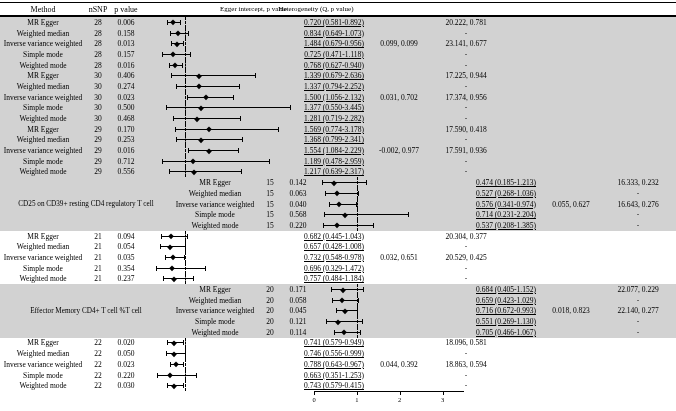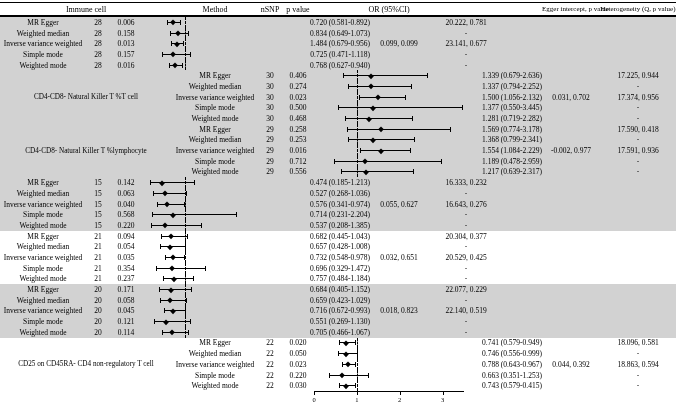--- a/index.html
+++ b/index.html
@@ -18,36 +18,34 @@
   .c-het{width:76px;}
   .group{display:flex;}
   .immune-label{display:flex;align-items:center;justify-content:center;font-size:7.2px;text-align:center;white-space:nowrap;}
   .rows{display:flex;flex-direction:column;}
   .row{display:flex;height:10.7px;align-items:center;font-size:7.5px;}
   .plotcell{position:relative;height:10.7px;}
   .refline{position:absolute;top:0;bottom:0;width:0;border-left:1px dashed #000;}
   .ci-line{position:absolute;top:50%;height:1px;margin-top:-0.5px;background:#000;}
   .ci-cap{position:absolute;top:50%;width:1px;height:5px;margin-top:-2.5px;background:#000;}
   .marker{position:absolute;top:50%;width:3.5px;height:3.5px;background:#000;transform:translate(-50%,-50%) rotate(45deg);}
-  .orci-cell{text-align:right;padding-left:6px;width:72px;}
+  .orci-cell{text-align:center;padding-left:6px;width:72px;text-decoration:underline;}
   .axisrow{position:relative;height:20px;}
   .axis{position:absolute;left:314px;top:0;width:150px;height:18px;border-top:1px solid #000;}
   .tick{position:absolute;top:0;width:1px;height:3px;background:#000;}
   .ticklabel{position:absolute;top:4px;transform:translateX(-50%);font-size:6.5px;}
 </style>
 </head>
 <body>
 
 <div class="fig">
   <div class="hdr">
-    <div class="cell c-immune">Immune cell</div>
     <div class="cell c-method">Method</div>
     <div class="cell c-nsnp">nSNP</div>
     <div class="cell c-p">p value</div>
-    <div class="cell c-plot">OR (95%CI)</div>
     <div class="cell c-orci"></div>
     <div class="cell c-egger hsmall">Egger intercept, p value</div>
     <div class="cell c-het hsmall">Heterogeneity (Q, p value)</div>
   </div>
 
   <div>
       <div class="group" style="background: rgb(210, 210, 210);">
         <div class="rows">
           <div class="row">
             <div class="cell c-method">MR Egger</div>
@@ -120,21 +118,20 @@
               <span class="ci-cap" style="left: 26.8571%;"></span>
               <span class="marker" style="left: 21.9429%;"></span>
             </div>
             <div class="cell c-orci orci-cell">0.768 (0.627-0.940)</div>
             <div class="cell c-egger"></div>
             <div class="cell c-het">-</div>
           </div>
         </div>
       </div>
       <div class="group" style="background: rgb(210, 210, 210);">
-        <div class="cell c-immune immune-label">CD4-CD8- Natural Killer T %T cell</div>
         <div class="rows">
           <div class="row">
             <div class="cell c-method">MR Egger</div>
             <div class="cell c-nsnp">30</div>
             <div class="cell c-p">0.406</div>
             <div class="cell c-plot plotcell">
               <span class="refline" style="left: 28.5714%;"></span>
               <span class="ci-line" style="left: 19.4%; width: 55.9143%;"></span>
               <span class="ci-cap" style="left: 19.4%;"></span>
               <span class="ci-cap" style="left: 75.3143%;"></span>
@@ -200,26 +197,25 @@
               <span class="ci-cap" style="left: 65.2%;"></span>
               <span class="marker" style="left: 36.6%;"></span>
             </div>
             <div class="cell c-orci orci-cell">1.281 (0.719-2.282)</div>
             <div class="cell c-egger"></div>
             <div class="cell c-het">-</div>
           </div>
         </div>
       </div>
       <div class="group" style="background: rgb(210, 210, 210);">
-        <div class="cell c-immune immune-label">CD4-CD8- Natural Killer T %lymphocyte</div>
         <div class="rows">
           <div class="row">
             <div class="cell c-method">MR Egger</div>
             <div class="cell c-nsnp">29</div>
-            <div class="cell c-p">0.258</div>
+            <div class="cell c-p">0.170</div>
             <div class="cell c-plot plotcell">
               <span class="refline" style="left: 28.5714%;"></span>
               <span class="ci-line" style="left: 22.1143%; width: 68.6857%;"></span>
               <span class="ci-cap" style="left: 22.1143%;"></span>
               <span class="ci-cap" style="left: 90.8%;"></span>
               <span class="marker" style="left: 44.8286%;"></span>
             </div>
             <div class="cell c-orci orci-cell">1.569 (0.774-3.178)</div>
             <div class="cell c-egger"></div>
             <div class="cell c-het">17.590, 0.418</div>
@@ -280,20 +276,21 @@
               <span class="ci-cap" style="left: 66.2%;"></span>
               <span class="marker" style="left: 34.7714%;"></span>
             </div>
             <div class="cell c-orci orci-cell">1.217 (0.639-2.317)</div>
             <div class="cell c-egger"></div>
             <div class="cell c-het">-</div>
           </div>
         </div>
       </div>
       <div class="group" style="background: rgb(210, 210, 210);">
+        <div class="cell c-immune immune-label">CD25 on CD39+ resting CD4 regulatory T cell</div>
         <div class="rows">
           <div class="row">
             <div class="cell c-method">MR Egger</div>
             <div class="cell c-nsnp">15</div>
             <div class="cell c-p">0.142</div>
             <div class="cell c-plot plotcell">
               <span class="refline" style="left: 28.5714%;"></span>
               <span class="ci-line" style="left: 5.28571%; width: 29.3714%;"></span>
               <span class="ci-cap" style="left: 5.28571%;"></span>
               <span class="ci-cap" style="left: 34.6571%;"></span>
@@ -438,20 +435,21 @@
               <span class="ci-cap" style="left: 33.8286%;"></span>
               <span class="marker" style="left: 21.6286%;"></span>
             </div>
             <div class="cell c-orci orci-cell">0.757 (0.484-1.184)</div>
             <div class="cell c-egger"></div>
             <div class="cell c-het">-</div>
           </div>
         </div>
       </div>
       <div class="group" style="background: rgb(210, 210, 210);">
+        <div class="cell c-immune immune-label">Effector Memory CD4+ T cell %T cell</div>
         <div class="rows">
           <div class="row">
             <div class="cell c-method">MR Egger</div>
             <div class="cell c-nsnp">20</div>
             <div class="cell c-p">0.171</div>
             <div class="cell c-plot plotcell">
               <span class="refline" style="left: 28.5714%;"></span>
               <span class="ci-line" style="left: 11.5714%; width: 21.3429%;"></span>
               <span class="ci-cap" style="left: 11.5714%;"></span>
               <span class="ci-cap" style="left: 32.9143%;"></span>
@@ -482,21 +480,21 @@
             <div class="cell c-p">0.045</div>
             <div class="cell c-plot plotcell">
               <span class="refline" style="left: 28.5714%;"></span>
               <span class="ci-line" style="left: 14.7714%; width: 13.6%;"></span>
               <span class="ci-cap" style="left: 14.7714%;"></span>
               <span class="ci-cap" style="left: 28.3714%;"></span>
               <span class="marker" style="left: 20.4571%;"></span>
             </div>
             <div class="cell c-orci orci-cell">0.716 (0.672-0.993)</div>
             <div class="cell c-egger">0.018, 0.823</div>
-            <div class="cell c-het">22.140, 0.519</div>
+            <div class="cell c-het">22.140, 0.277</div>
           </div>
           <div class="row">
             <div class="cell c-method">Simple mode</div>
             <div class="cell c-nsnp">20</div>
             <div class="cell c-p">0.121</div>
             <div class="cell c-plot plotcell">
               <span class="refline" style="left: 28.5714%;"></span>
               <span class="ci-line" style="left: 7.68571%; width: 24.6%;"></span>
               <span class="ci-cap" style="left: 7.68571%;"></span>
               <span class="ci-cap" style="left: 32.2857%;"></span>
@@ -517,21 +515,20 @@
               <span class="ci-cap" style="left: 30.4857%;"></span>
               <span class="marker" style="left: 20.1429%;"></span>
             </div>
             <div class="cell c-orci orci-cell">0.705 (0.466-1.067)</div>
             <div class="cell c-egger"></div>
             <div class="cell c-het">-</div>
           </div>
         </div>
       </div>
       <div class="group">
-        <div class="cell c-immune immune-label">CD25 on CD45RA- CD4  non-regulatory T cell</div>
         <div class="rows">
           <div class="row">
             <div class="cell c-method">MR Egger</div>
             <div class="cell c-nsnp">22</div>
             <div class="cell c-p">0.020</div>
             <div class="cell c-plot plotcell">
               <span class="refline" style="left: 28.5714%;"></span>
               <span class="ci-line" style="left: 16.5429%; width: 10.5714%;"></span>
               <span class="ci-cap" style="left: 16.5429%;"></span>
               <span class="ci-cap" style="left: 27.1143%;"></span>

